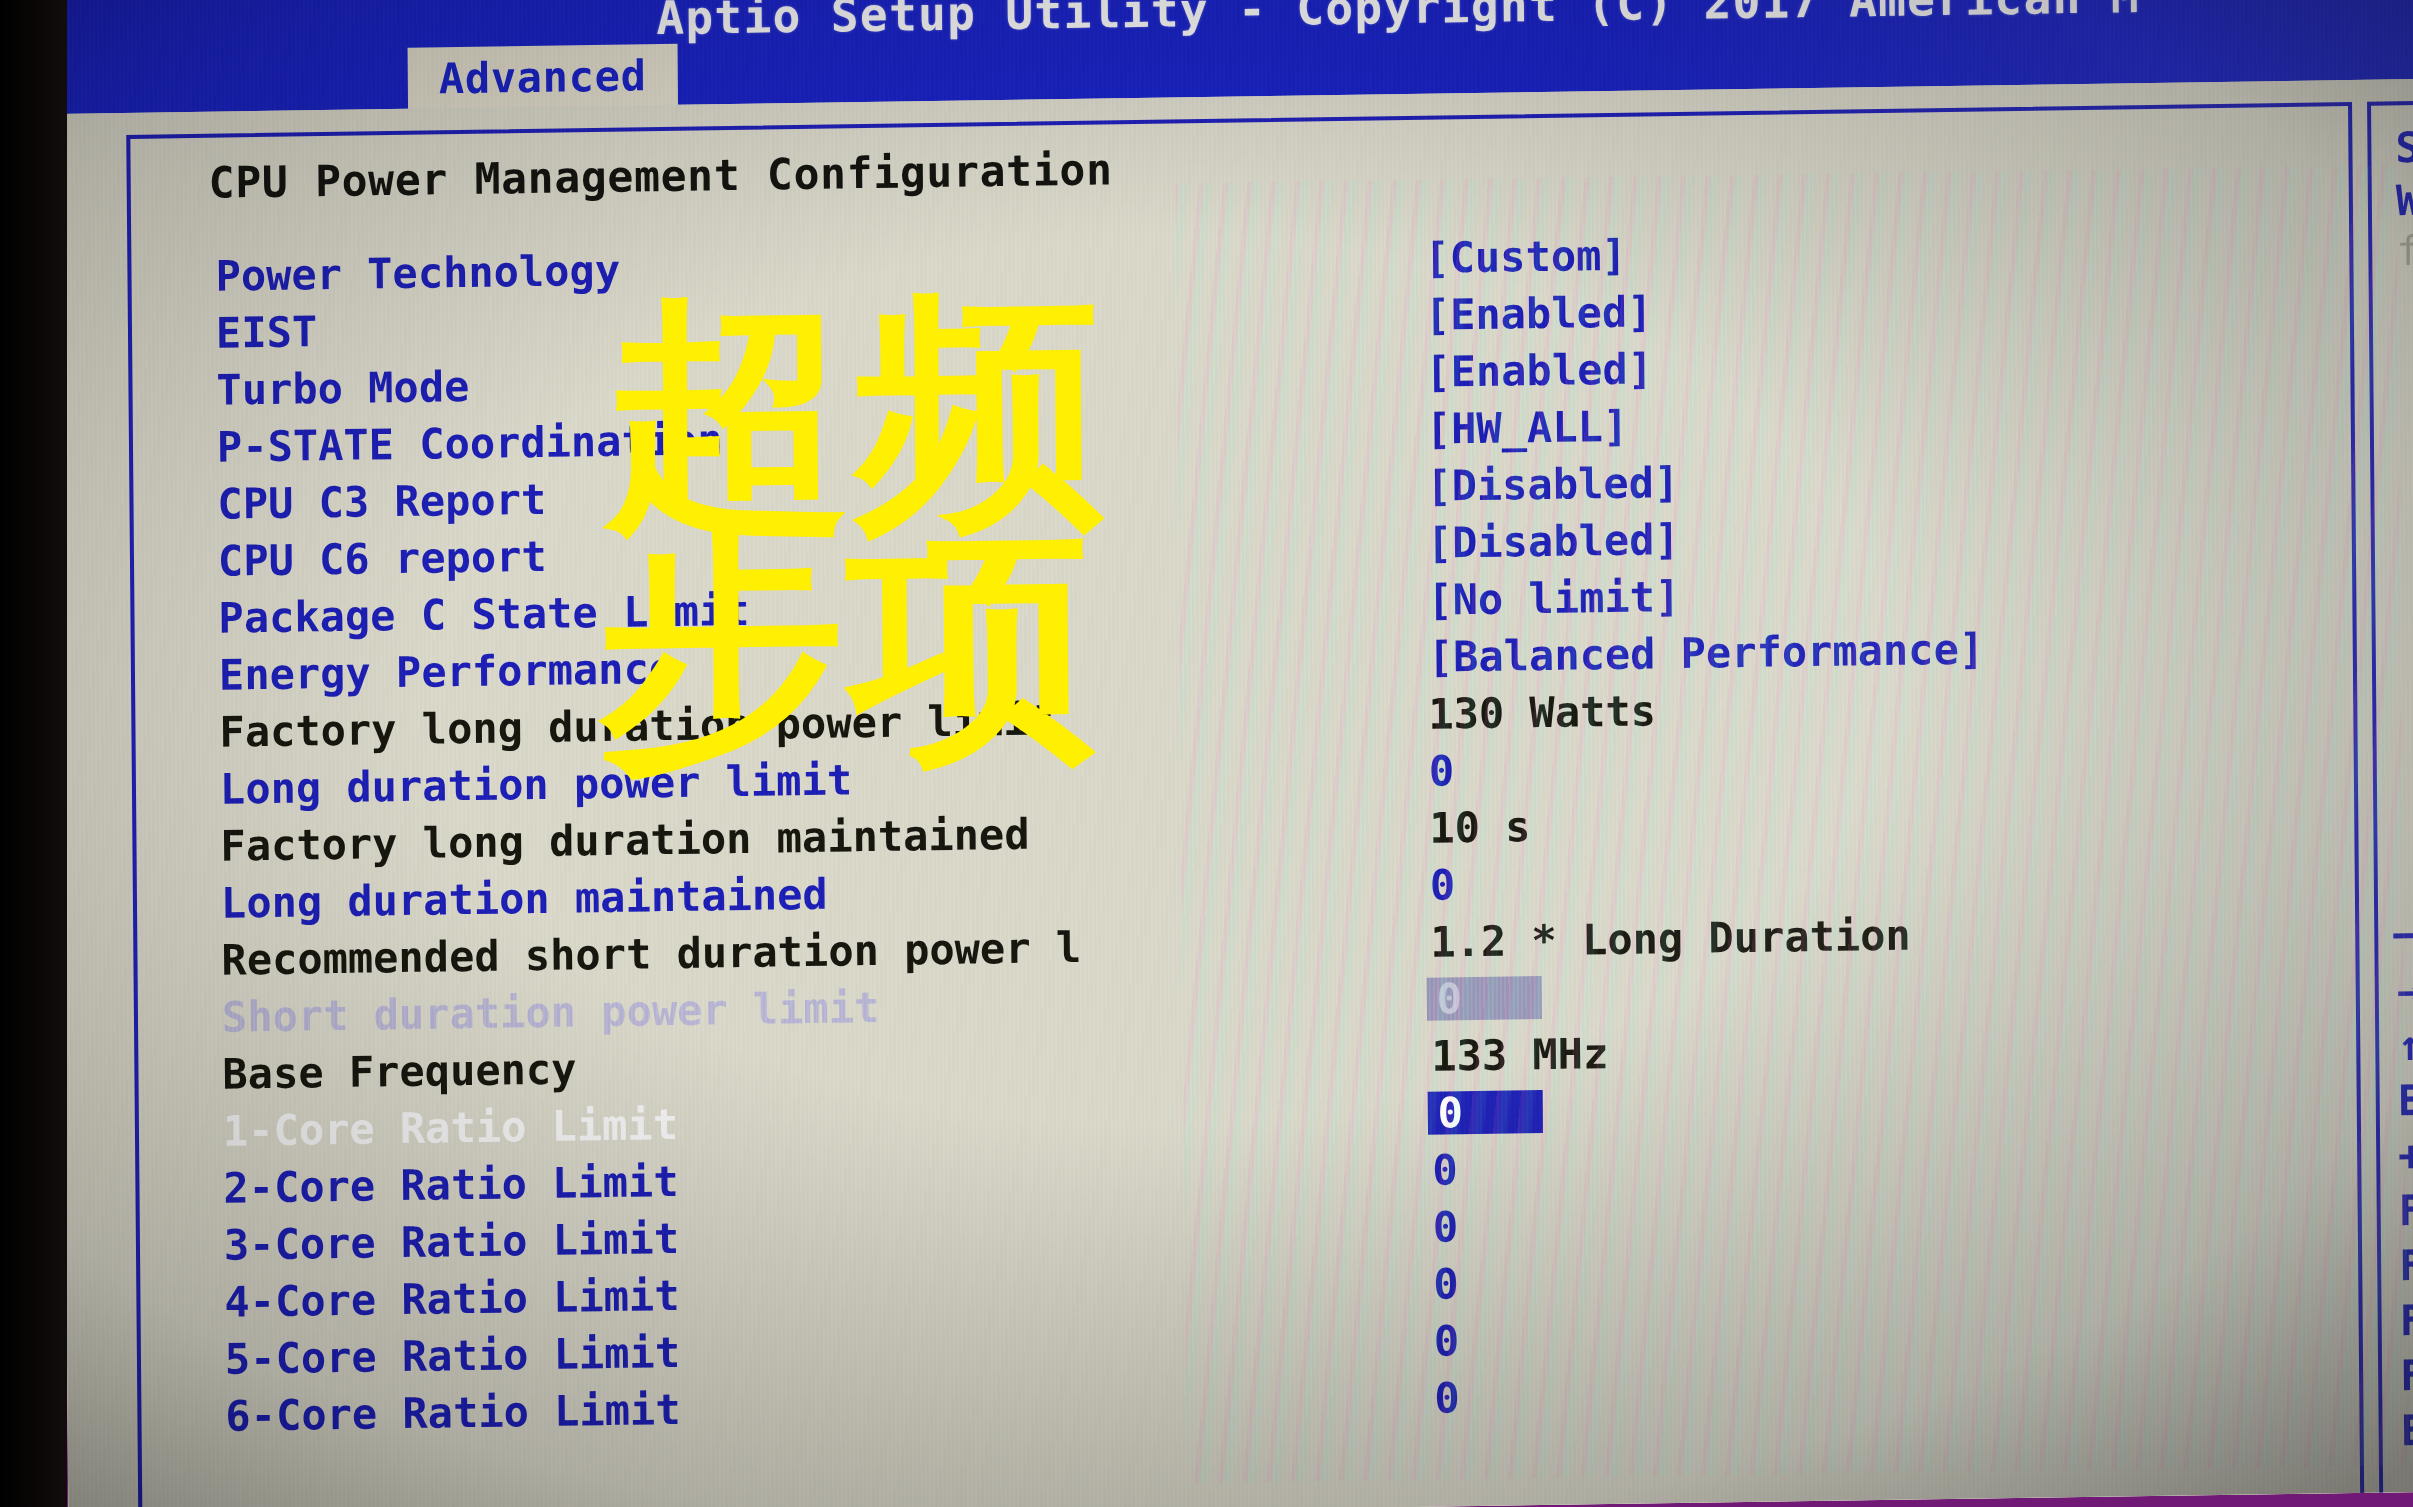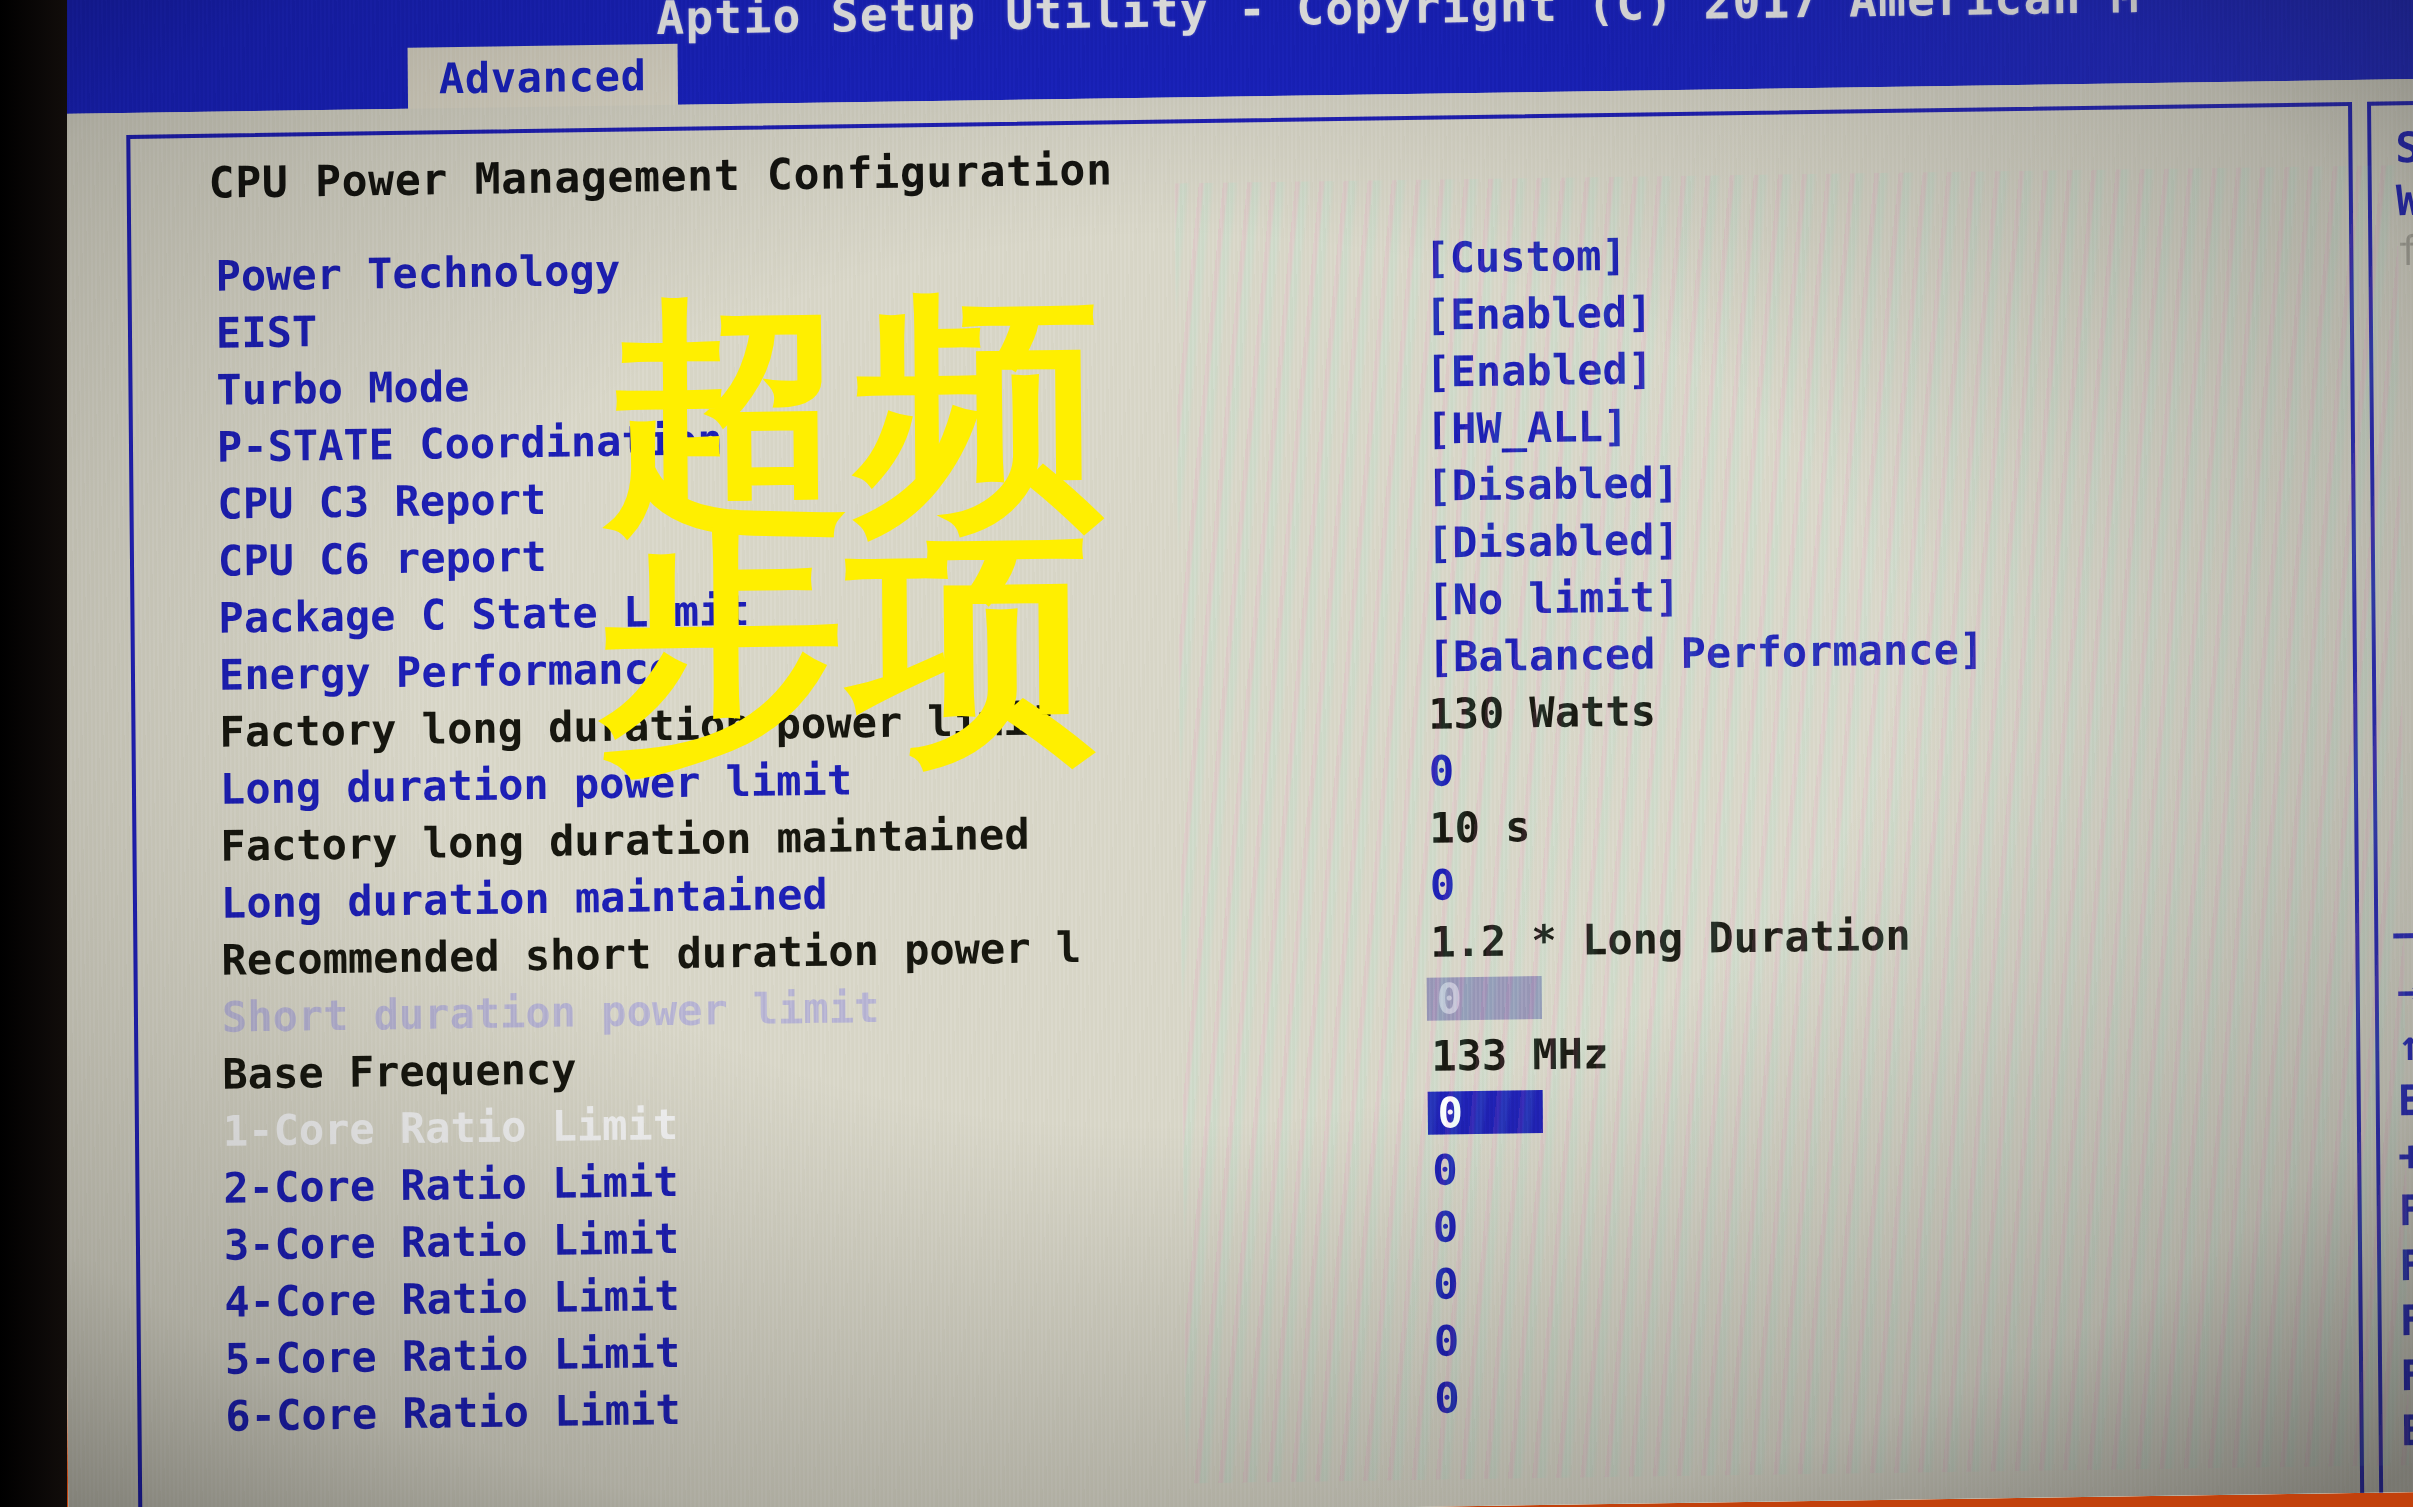--- a/index.html
+++ b/index.html
@@ -2,21 +2,21 @@
 <html style="font-size:11.2px"><head>
 <meta charset="utf-8">
 <style>
   * { margin:0; padding:0; box-sizing:border-box; }
   html,body{ width:2413px; height:1508px; overflow:hidden; background:#000; }
   body{ font-family:"DejaVu Sans Mono","Liberation Mono",monospace; }
 
   
   #photo{
     position:absolute; inset:0;
-    background:#c2410c;
+    background:#701a75;
   }
   
   #screen{
     position:absolute;
     left:55px; top:-9.8px; width:2390px; height:1537px;
     background:#d6d4c6;
     transform: rotate(-0.85deg) skewX(-0.35deg);
     transform-origin: 0 0;
     overflow:hidden;
   }

